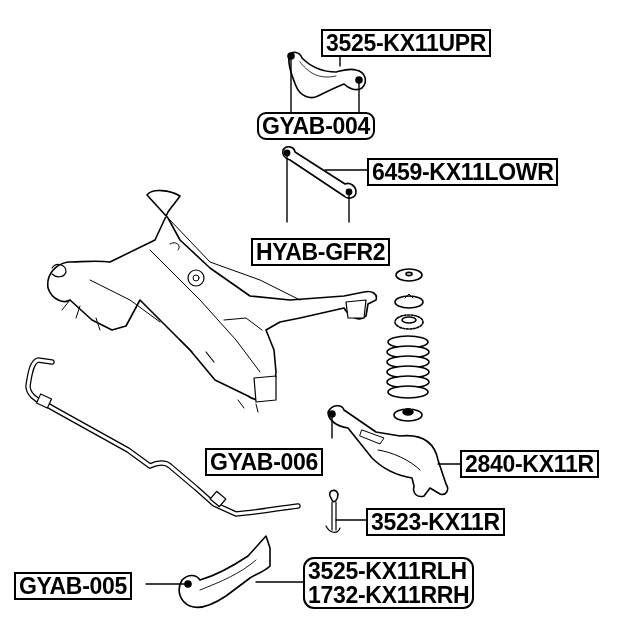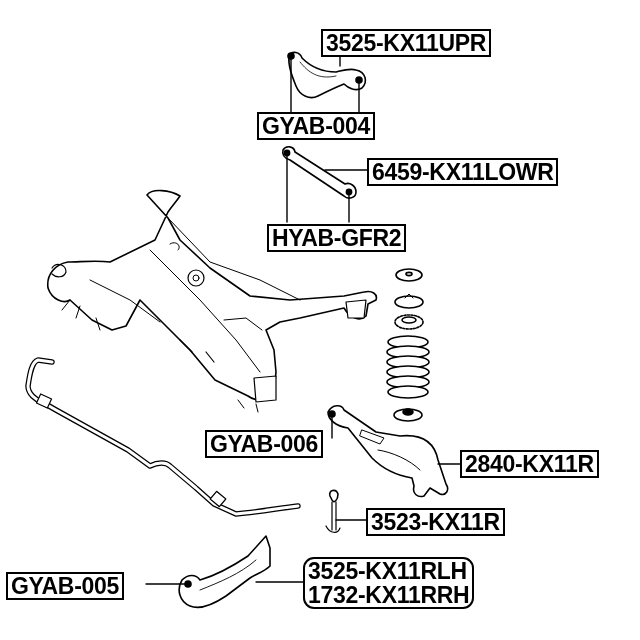--- a/index.html
+++ b/index.html
@@ -111,39 +111,39 @@
       <circle cx="188" cy="584" r="3" fill="#000"></circle>
       <path d="M200,590 C220,582 240,574 256,560" stroke-width="0.9"></path>
       <line x1="146" y1="584" x2="186" y2="584" stroke-width="1.4"></line>
       <line x1="256" y1="582" x2="316" y2="582" stroke-width="1.4"></line>
     </g>
   </svg>
 
   <div class="label" style="left:321px; top:29px;">
     <span class="line">3525-KX11UPR</span>
   </div>
-  <div class="label" style="left:257px; top:112px;">
+  <div class="label" style="left:257px; top:112px;border-radius:9px;">
     <span class="line">GYAB-004</span>
   </div>
   <div class="label" style="left:367px; top:158px;">
     <span class="line">6459-KX11LOWR</span>
   </div>
-  <div class="label" style="left:251px; top:224px;margin-left:16px;">
+  <div class="label" style="left:251px; top:238px;">
     <span class="line">HYAB-GFR2</span>
   </div>
-  <div class="label" style="left:205px; top:430px;text-align:center;">
+  <div class="label" style="left:205px; top:448px;text-align:center;">
     <span class="line">GYAB-006</span>
   </div>
   <div class="label" style="left:460px; top:450px;">
     <span class="line">2840-KX11R</span>
   </div>
   <div class="label" style="left:366px; top:508px;">
     <span class="line">3523-KX11R</span>
   </div>
-  <div class="label" style="left:6px; top:572px;">
+  <div class="label" style="left:14px; top:572px;">
     <span class="line">GYAB-005</span>
   </div>
   <div class="label" style="left:303px; top:557px;border-radius:11px;">
     <span class="line">3525-KX11RLH</span>
     <span class="line">1732-KX11RRH</span>
   </div>
 
 </div>
 
 </body></html>

